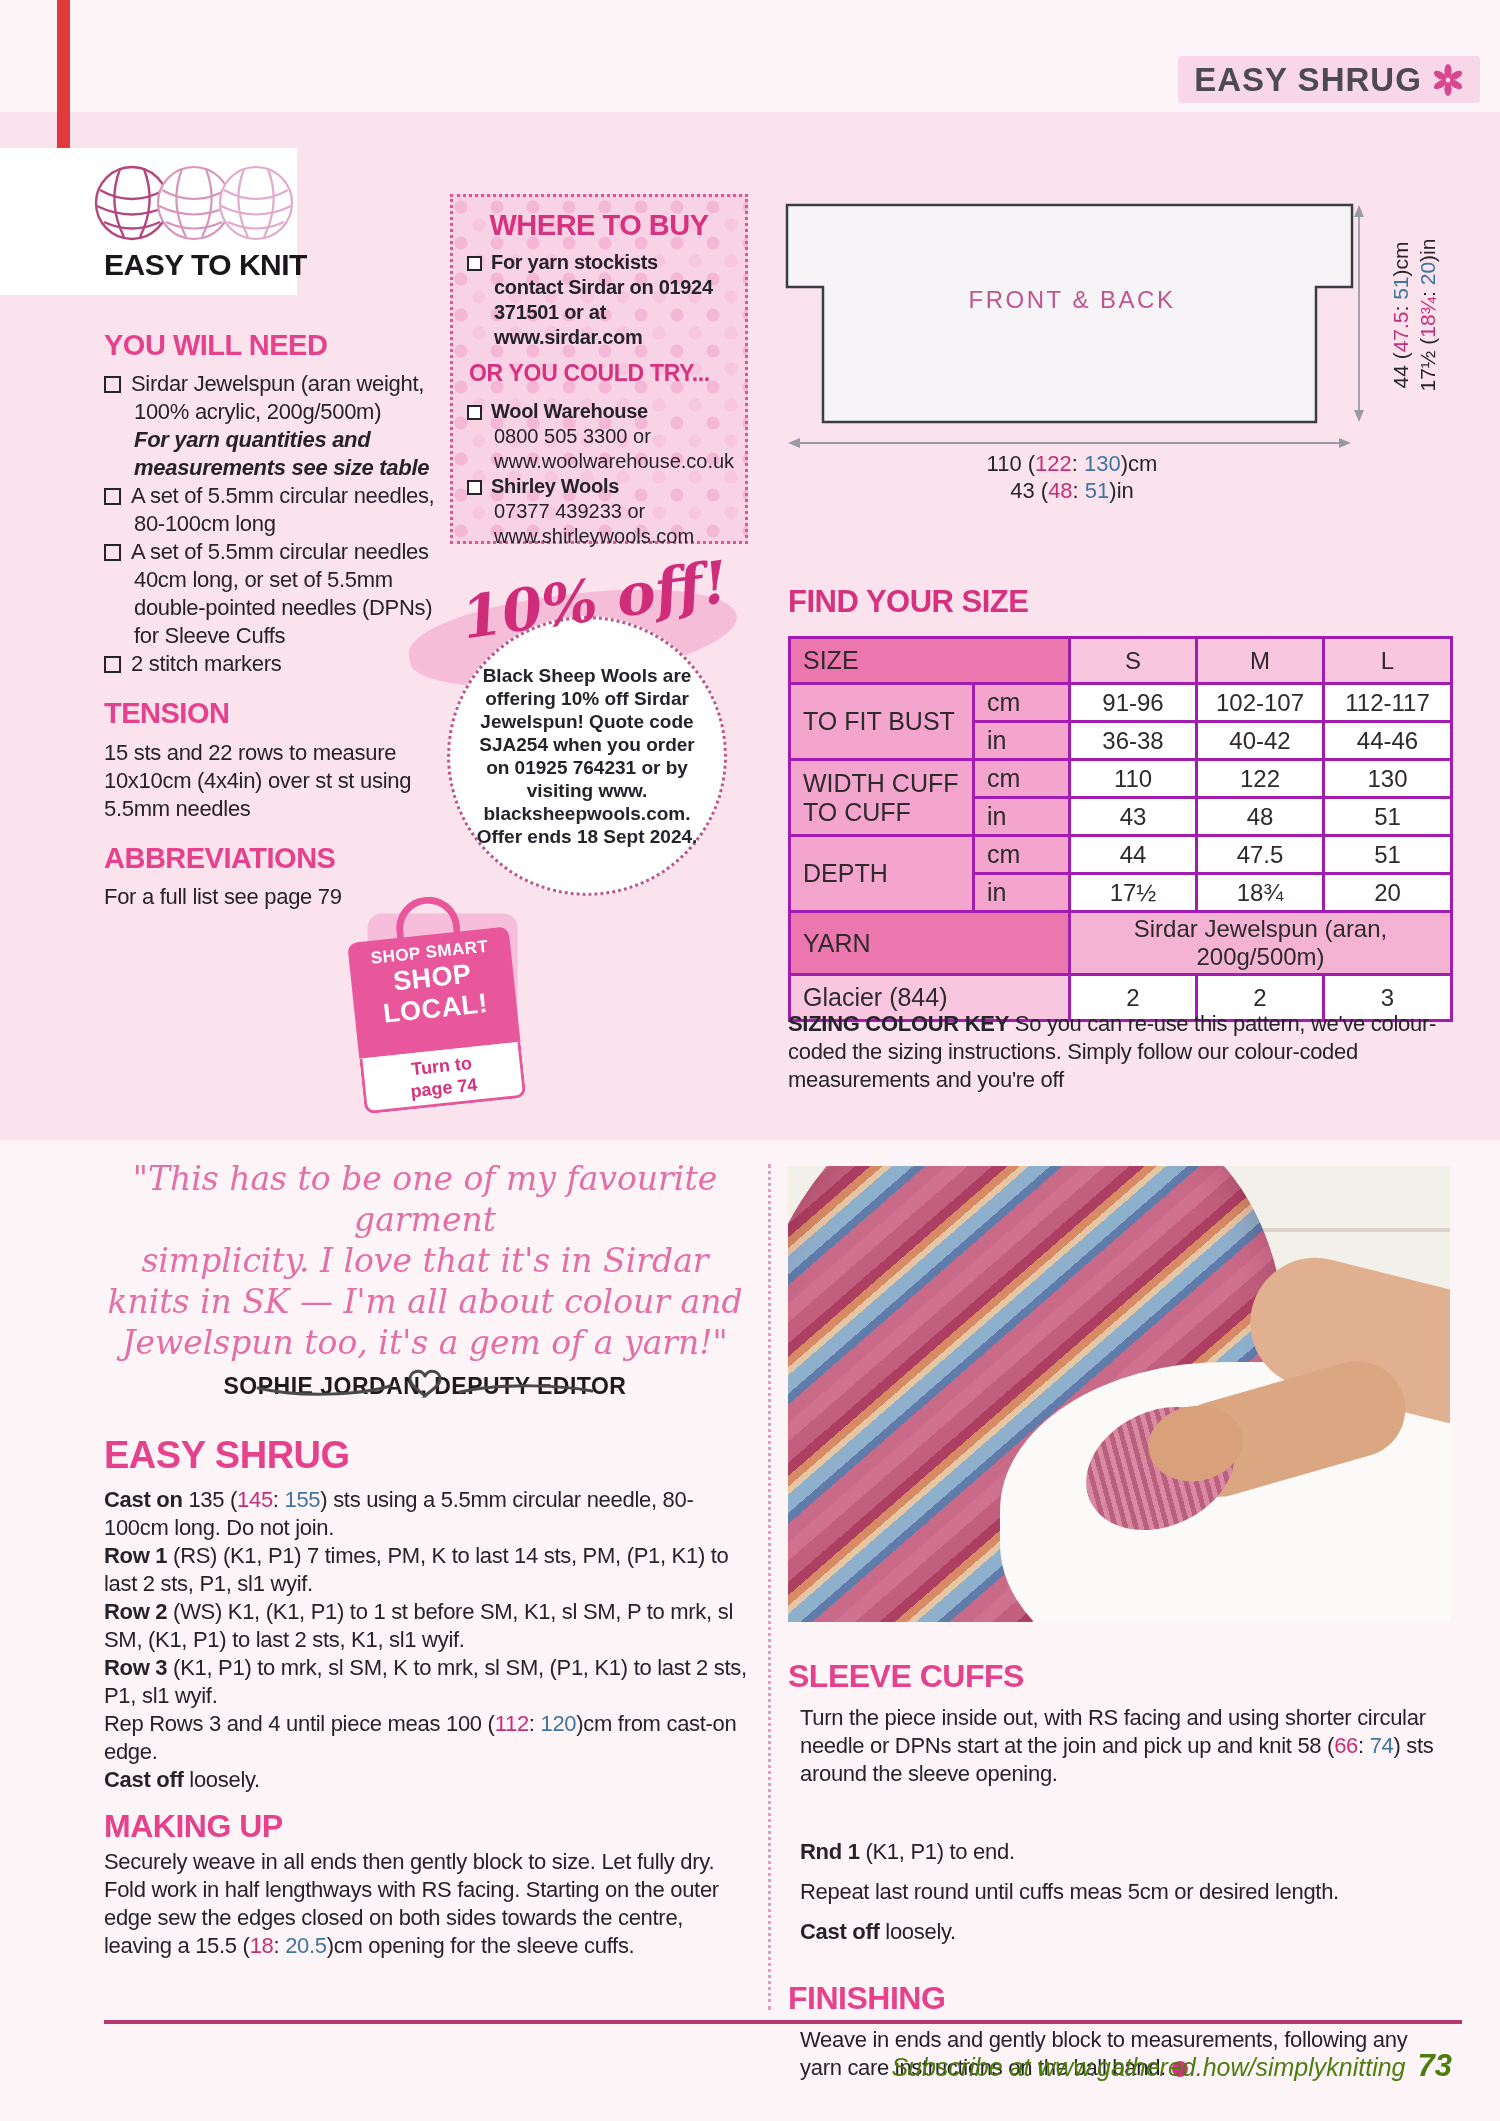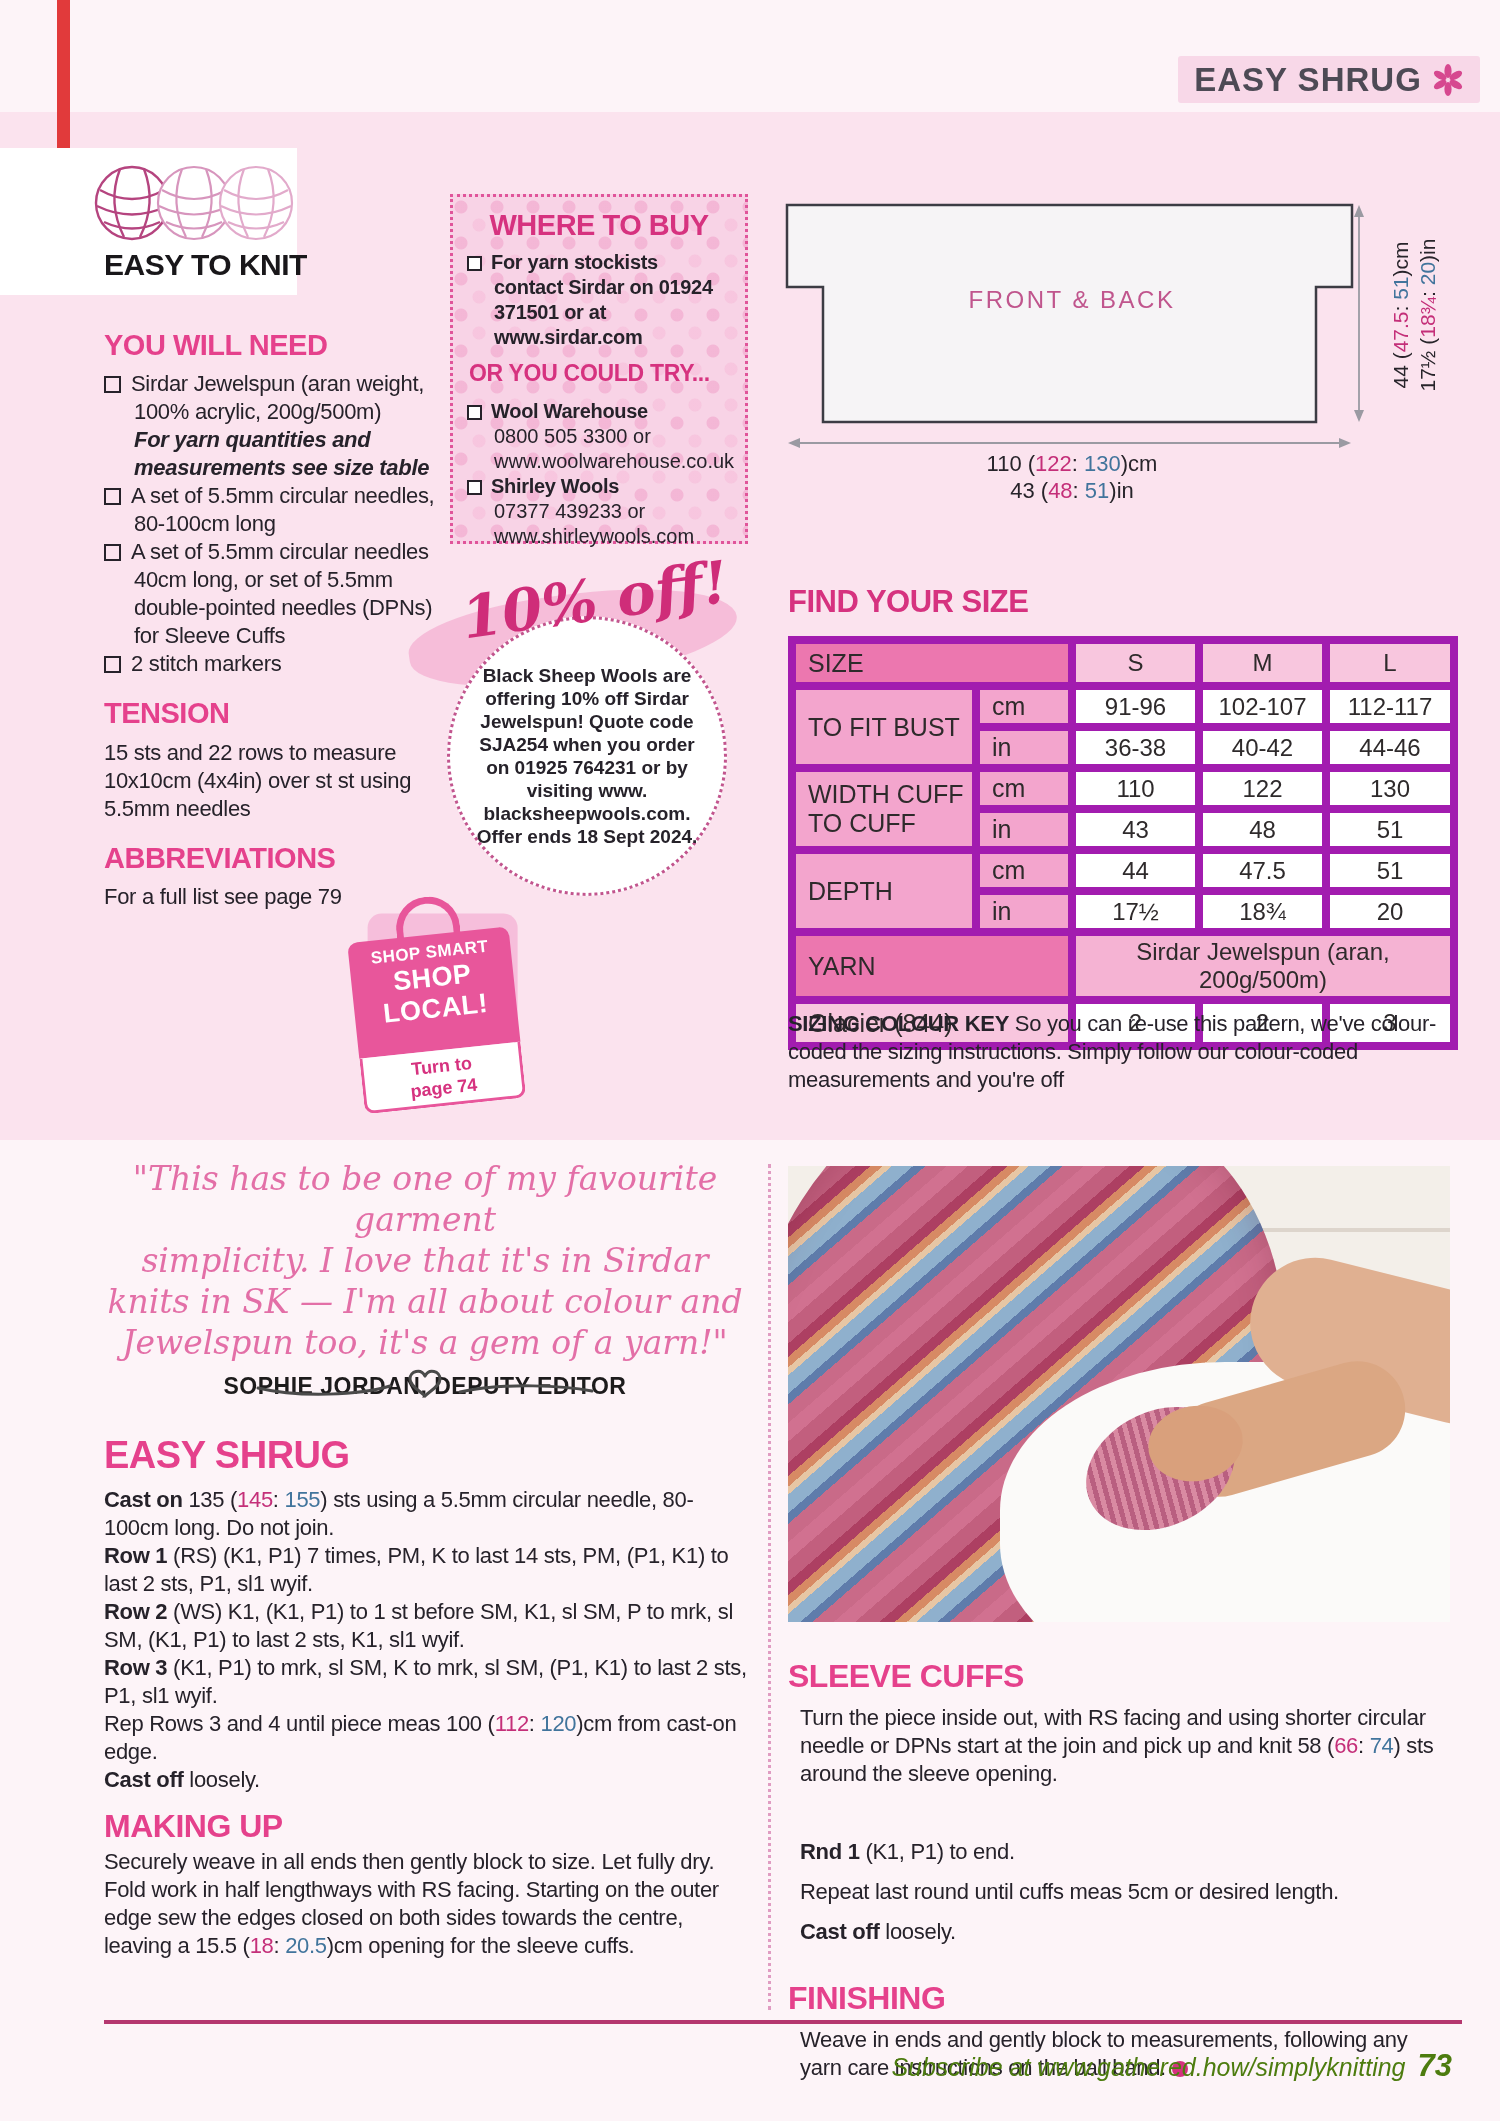--- a/index.html
+++ b/index.html
@@ -73,21 +73,21 @@
 
   
   .front-back{left:942px;top:286px;width:260px;text-align:center;font-size:24px;color:#c0558d;letter-spacing:2.5px;}
   .dim-w{left:932px;top:450px;width:280px;text-align:center;font-size:22px;line-height:27px;color:#27242a;}
   .dim-d{left:1306px;top:286px;width:220px;height:58px;transform:rotate(-90deg);
          text-align:center;font-size:21px;line-height:27px;color:#27242a;}
 
   
   .fys-h{left:788px;top:584px;font-size:31px;font-weight:900;color:#d6327f;letter-spacing:-0.5px;}
   table.fys{position:absolute;left:788px;top:636px;width:662px;border-collapse:collapse;table-layout:fixed;}
-  table.fys td{border:8px solid #a21caf;font-size:24px;color:#2e2a2b;text-align:center;padding:2px 4px;}
+  table.fys td{border:3px solid #a21caf;font-size:24px;color:#2e2a2b;text-align:center;padding:2px 4px;}
   table.fys td.lbl{text-align:left;padding-left:12px;font-size:25px;}
   .bg-dark{background:#ec77af;} .bg-mid{background:#f3a5cd;} .bg-mid2{background:#f5b3d3;}
   .bg-light{background:#f8c6de;} .bg-white{background:#ffffff;}
   tr.rh{height:46px;} tr.rn{height:38px;}
   .col-s{color:#2e2a2b;} .col-m{color:#c42f79;} .col-l{color:#41749c;}
 
   .sizing-key{left:788px;top:1010px;width:666px;font-size:22px;line-height:28px;letter-spacing:-0.3px;}
 
   
   .quote{left:100px;top:1158px;width:650px;text-align:center;}

